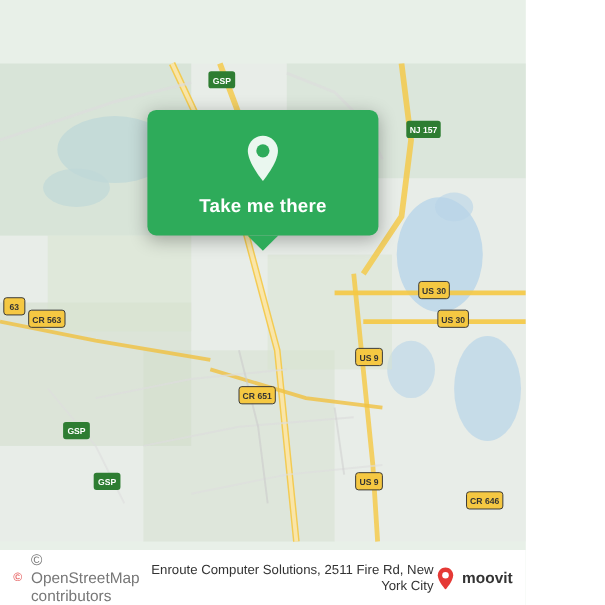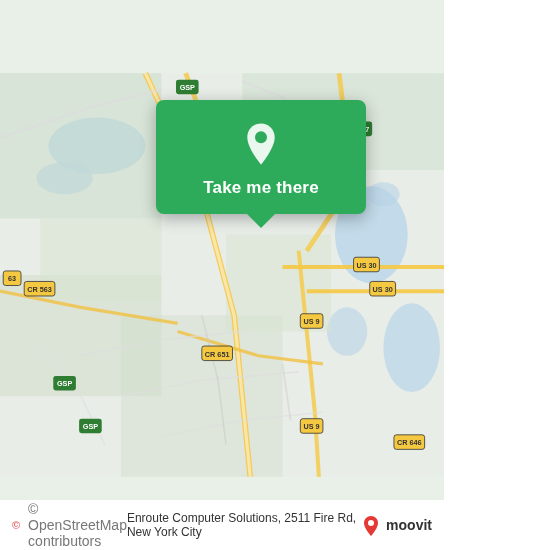--- a/index.html
+++ b/index.html
@@ -5,40 +5,40 @@
     * { margin: 0; padding: 0; box-sizing: border-box; }
     body {
       width: 550px;
       height: 550px;
       overflow: hidden;
       font-family: Arial, sans-serif;
       position: relative;
     }
 
     #map-container {
-      width: 444px;
+      width: 478px;
       height: 550px;
       position: relative;
       background-color: #e8f0e8;
       overflow: hidden;
     }
 
     
     .map-svg {
       position: absolute;
       top: 0; left: 0;
       width: 100%;
       height: 100%;
     }
 
     
     .popup-card {
       position: absolute;
       top: 100px;
-      left: 156px;
+      left: 134px;
       width: 210px;
       background: #2eab5a;
       border-radius: 8px;
       padding: 20px 16px 16px;
       display: flex;
       flex-direction: column;
       align-items: center;
       box-shadow: 0 4px 16px rgba(0,0,0,0.3);
       z-index: 10;
     }
@@ -91,20 +91,21 @@
       color: #e86b6b;
       font-weight: bold;
       font-size: 11px;
     }
 
     .address-text {
       font-size: 12px;
       color: #333;
       font-weight: 500;
       max-width: 380px;
+      text-align: right;
     }
 
     .moovit-logo {
       display: flex;
       align-items: center;
       gap: 4px;
       font-size: 14px;
       font-weight: 700;
       color: #333;
     }

